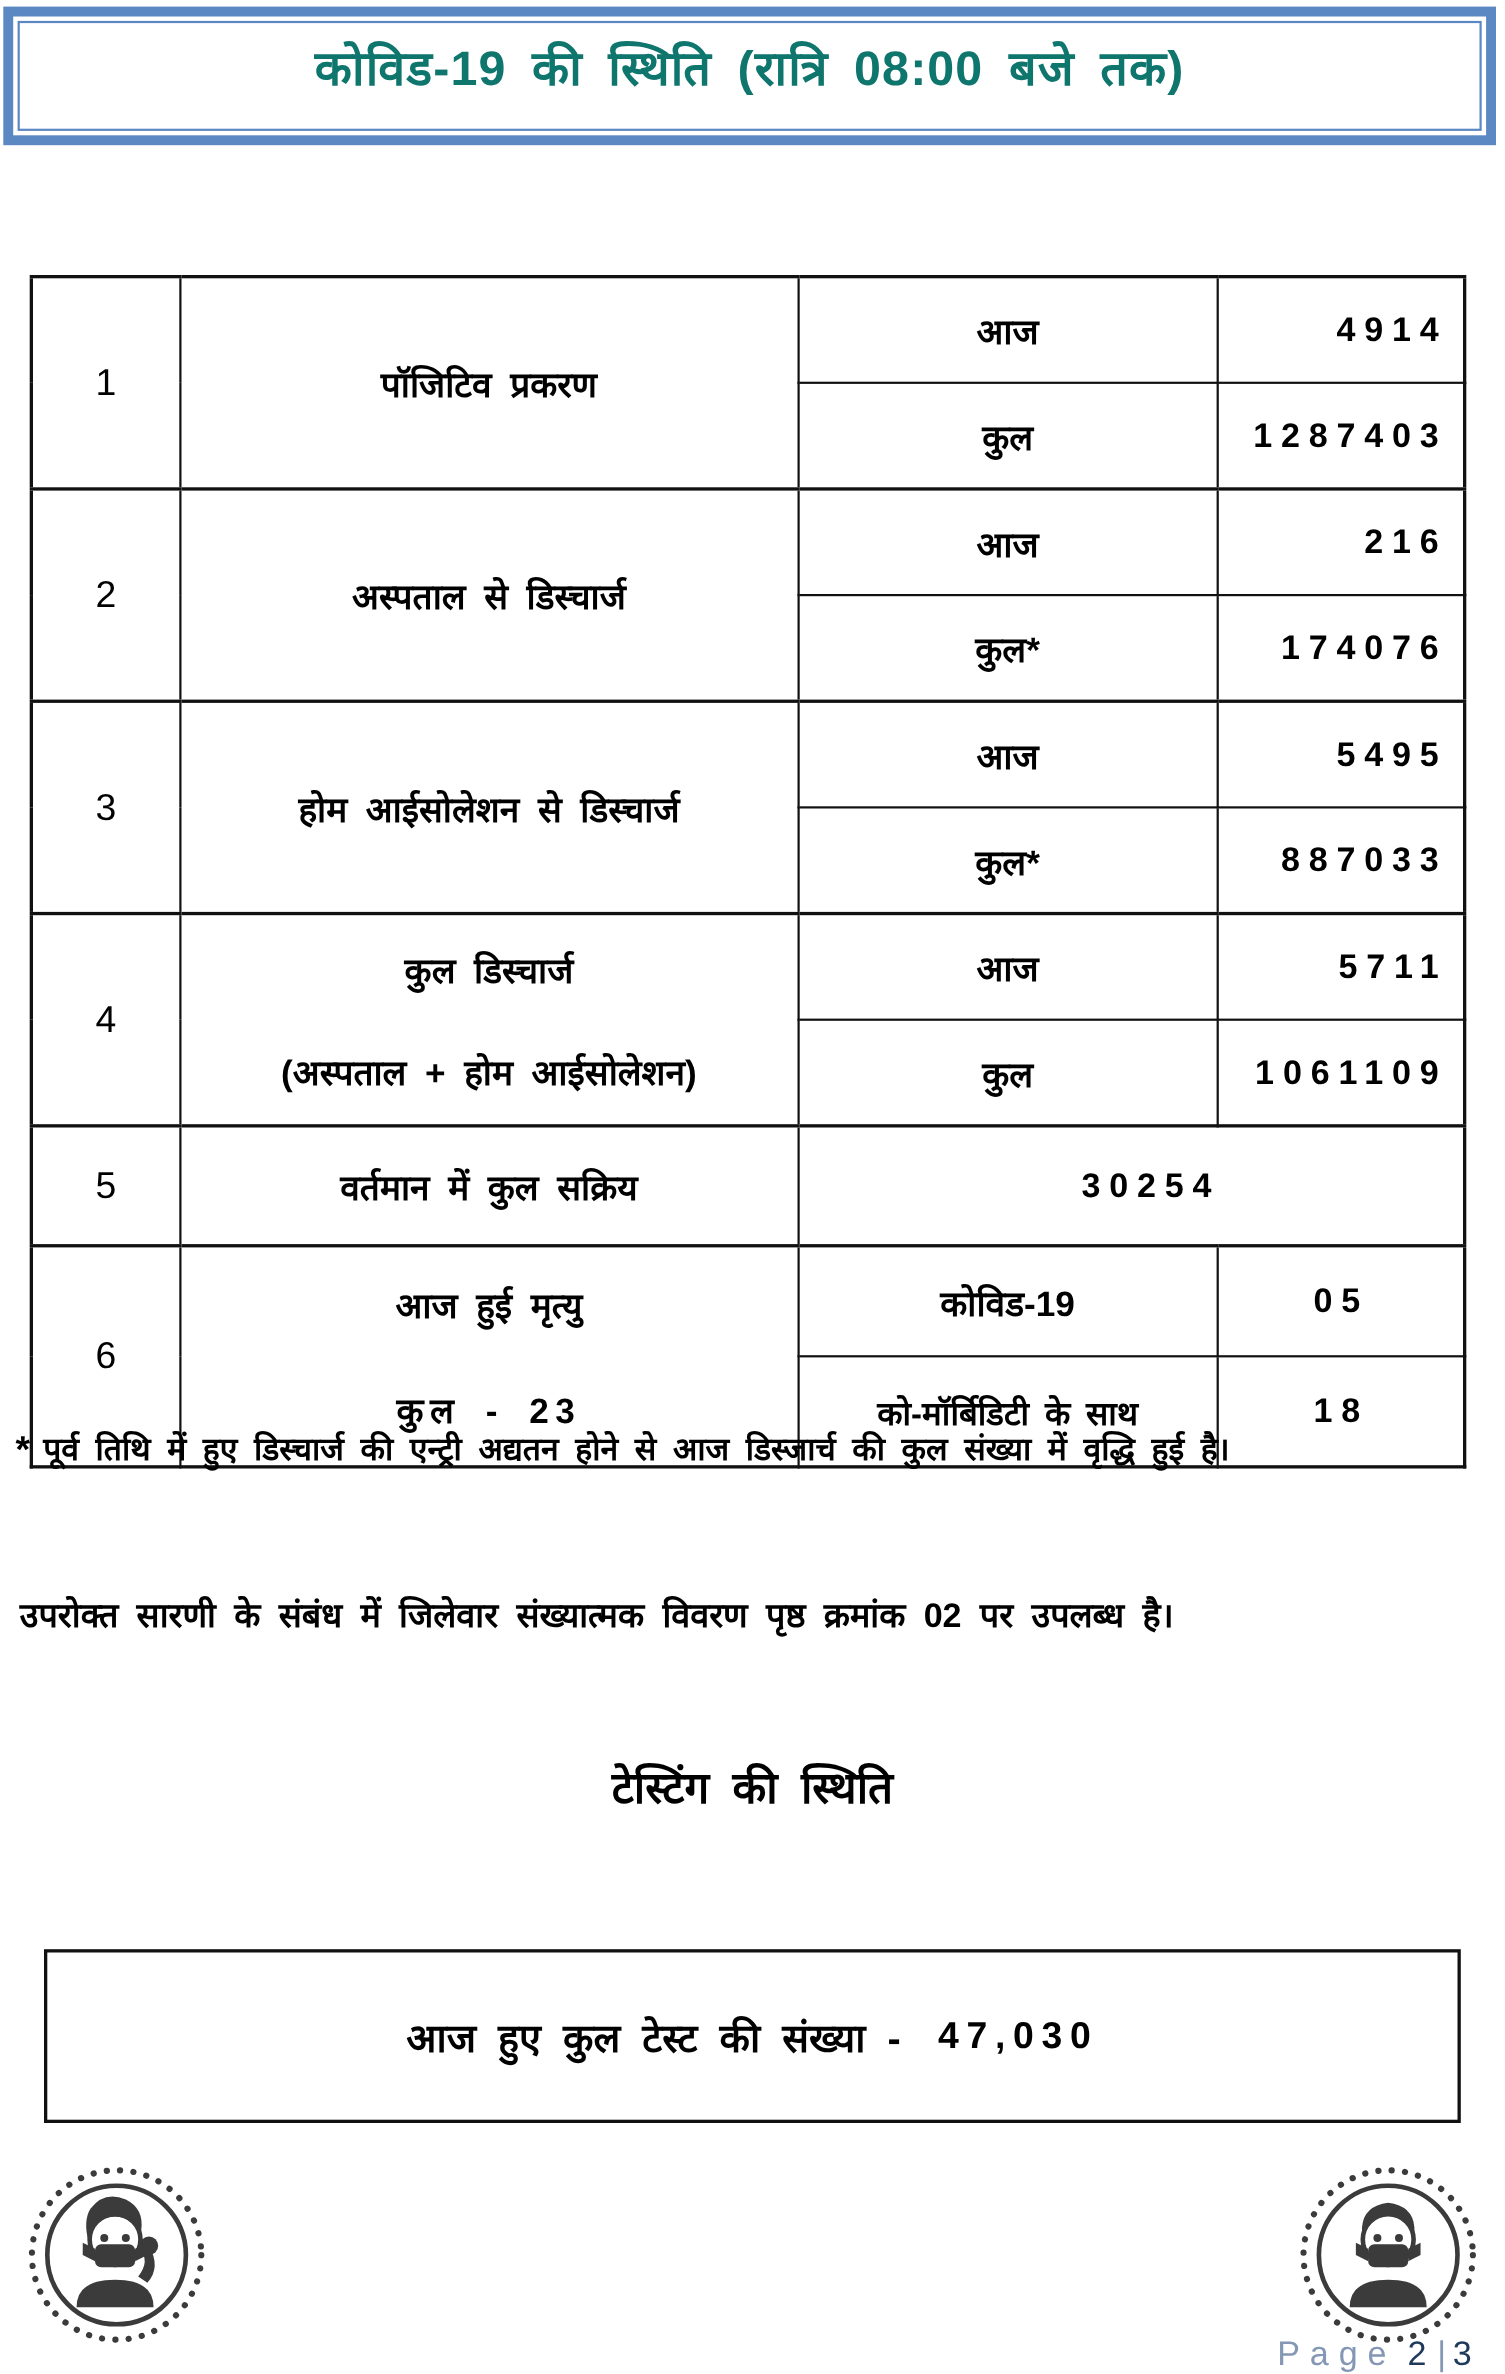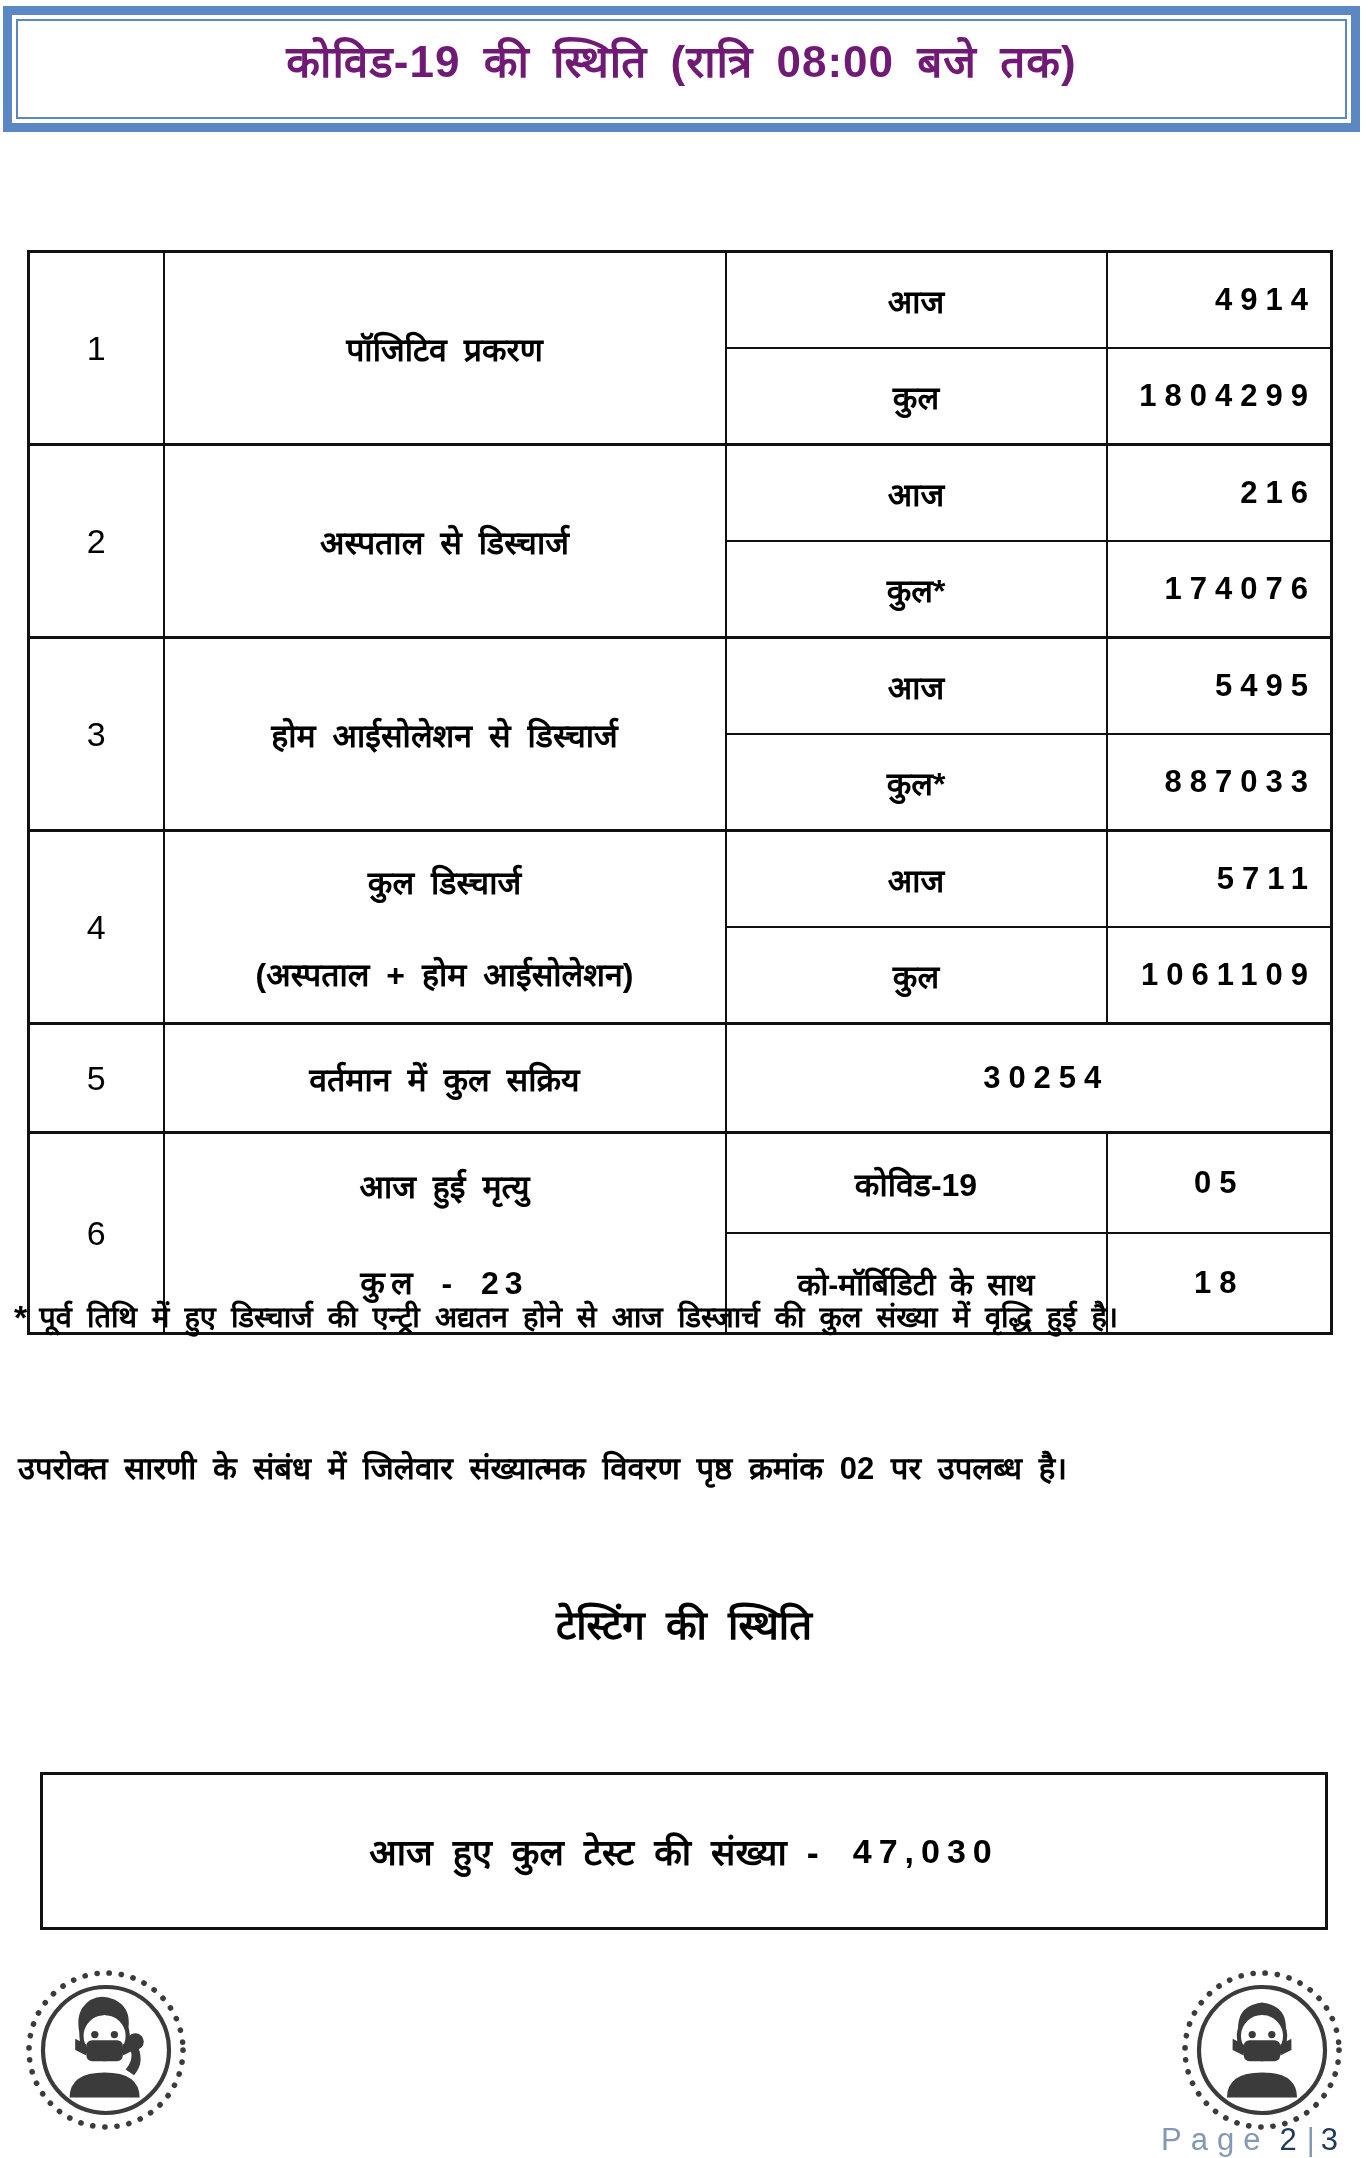--- a/index.html
+++ b/index.html
@@ -11,21 +11,21 @@
   
   .header-box{
     position:absolute;top:6px;left:3px;right:8px;
     border:9px solid #5b87c2;background:#fff;
   }
   .header-inner{
     margin:4px;border:2px solid #5b87c2;height:96px;
     display:flex;align-items:center;justify-content:center;
   }
   .header-title{
-    font-size:44px;font-weight:700;color:#701a75;
+    font-size:44px;font-weight:700;color:#0f766e;
     word-spacing:10px;padding-bottom:18px;letter-spacing:1px;
   }
   
   table.covid{
     position:absolute;top:250px;left:27px;
     border-collapse:collapse;table-layout:fixed;width:1303px;
     border:3px solid #111;
   }
   table.covid td{border:2px solid #111;vertical-align:middle;}
   tr.major td{border-top:3px solid #111;}
@@ -99,21 +99,21 @@
   <tbody>
 
     <tr class="major">
       <td class="sno-cell h92" rowspan="2">1</td>
       <td class="desc-cell" rowspan="2">पॉजिटिव प्रकरण</td>
       <td class="key-cell h92">आज</td>
       <td class="val-cell">4914</td>
     </tr>
     <tr>
       <td class="key-cell h92">कुल</td>
-      <td class="val-cell">1804299</td>
+      <td class="val-cell">1287403</td>
     </tr>
 
     <tr class="major">
       <td class="sno-cell h92" rowspan="2">2</td>
       <td class="desc-cell" rowspan="2">अस्पताल से डिस्चार्ज</td>
       <td class="key-cell h92">आज</td>
       <td class="val-cell">216</td>
     </tr>
     <tr>
       <td class="key-cell h92">कुल*</td>

